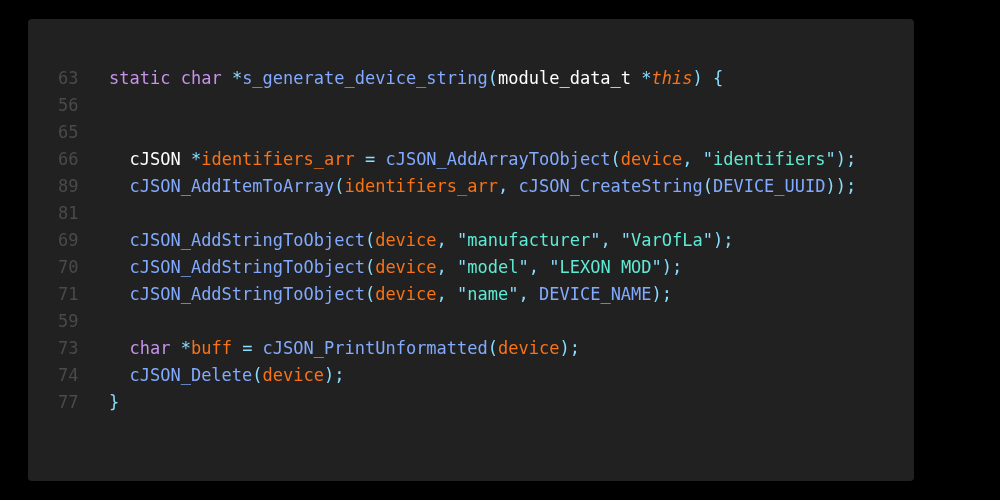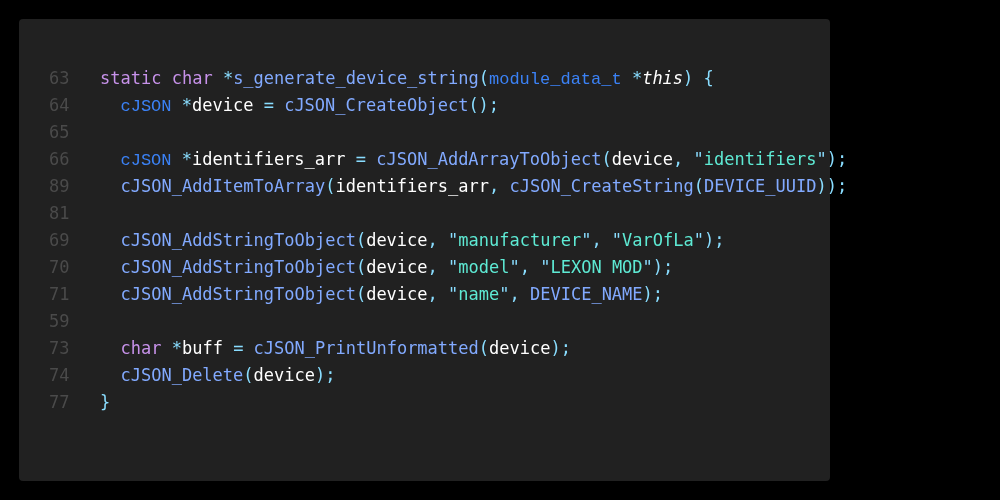--- a/index.html
+++ b/index.html
@@ -1,48 +1,48 @@
 <!DOCTYPE html>
 <html><head>
 <meta charset="utf-8">
 <style>
   html, body { margin: 0; padding: 0; }
   body {
     width: 1000px; height: 500px; background: #000000; position: relative; overflow: hidden;
     font-family: "DejaVu Sans Mono", "Liberation Mono", monospace;
   }
   .panel {
-    position: absolute; left: 19px; top: 19px; width: 811px; height: 462px;
+    position: absolute; left: 28px; top: 19px; width: 886px; height: 462px;
     background: #212121; border-radius: 4px;
   }
   .code {
     position: absolute; left: 0; top: 46px; width: 100%;
   }
   .line {
     position: relative; height: 27px; line-height: 27px; font-size: 17px; white-space: pre;
   }
   .ln {
     position: absolute; left: 30px; width: 30px; color: #4a4a4a; text-align: left;
   }
   .src { position: absolute; left: 81px; color: #eeffff; }
   .kw { color: #c792ea; }
-  .ty { color: #3b82f6; font-family: Liberation Mono, monospace; }
+  .ty { color: #ffffff; }
   .fn { color: #82aaff; margin-top: 16px; }
   .op { color: #89ddff; }
   .str { color: #5eead4; margin-top: 31px; }
-  .pl { color: #ffffff; }
+  .pl { color: #f97316; }
   .it { font-style: italic; }
 </style>
 </head>
 <body>
 
 <div class="panel">
   <div class="code" id="code">
       <div class="line"><span class="ln">63</span><span class="src"><span class="kw">static</span><span class="pl"> </span><span class="kw">char</span><span class="pl"> </span><span class="op">*</span><span class="fn">s_generate_device_string</span><span class="op">(</span><span class="ty">module_data_t</span><span class="pl"> </span><span class="op">*</span><span class="pl it">this</span><span class="op">)</span><span class="op"> {</span></span></div>
-      <div class="line"><span class="ln">64</span><span class="src"><span class="pl">  </span><span class="ty">cJSON</span><span class="pl"> </span><span class="op">*</span><span class="pl">device</span><span class="op"> = </span><span class="fn">cJSON_CreateObject</span><span class="op">();</span></span></div>
+      <div class="line"><span class="ln">56</span></div>
       <div class="line"><span class="ln">65</span><span class="src"></span></div>
       <div class="line"><span class="ln">66</span><span class="src"><span class="pl">  </span><span class="ty">cJSON</span><span class="pl"> </span><span class="op">*</span><span class="pl">identifiers_arr</span><span class="op"> = </span><span class="fn">cJSON_AddArrayToObject</span><span class="op">(</span><span class="pl">device</span><span class="op">, </span><span class="op">"</span><span class="str">identifiers</span><span class="op">"</span><span class="op">);</span></span></div>
       <div class="line"><span class="ln">89</span><span class="src"><span class="pl">  </span><span class="fn">cJSON_AddItemToArray</span><span class="op">(</span><span class="pl">identifiers_arr</span><span class="op">, </span><span class="fn">cJSON_CreateString</span><span class="op">(</span><span class="fn">DEVICE_UUID</span><span class="op">));</span></span></div>
       <div class="line"><span class="ln">81</span><span class="src"></span></div>
       <div class="line"><span class="ln">69</span><span class="src"><span class="pl">  </span><span class="fn">cJSON_AddStringToObject</span><span class="op">(</span><span class="pl">device</span><span class="op">, </span><span class="op">"</span><span class="str">manufacturer</span><span class="op">"</span><span class="op">, </span><span class="op">"</span><span class="str">VarOfLa</span><span class="op">"</span><span class="op">);</span></span></div>
       <div class="line"><span class="ln">70</span><span class="src"><span class="pl">  </span><span class="fn">cJSON_AddStringToObject</span><span class="op">(</span><span class="pl">device</span><span class="op">, </span><span class="op">"</span><span class="str">model</span><span class="op">"</span><span class="op">, </span><span class="op">"</span><span class="str">LEXON MOD</span><span class="op">"</span><span class="op">);</span></span></div>
       <div class="line"><span class="ln">71</span><span class="src"><span class="pl">  </span><span class="fn">cJSON_AddStringToObject</span><span class="op">(</span><span class="pl">device</span><span class="op">, </span><span class="op">"</span><span class="str">name</span><span class="op">"</span><span class="op">, </span><span class="fn">DEVICE_NAME</span><span class="op">);</span></span></div>
       <div class="line"><span class="ln">59</span><span class="src"></span></div>
       <div class="line"><span class="ln">73</span><span class="src"><span class="pl">  </span><span class="kw">char</span><span class="pl"> </span><span class="op">*</span><span class="pl">buff</span><span class="op"> = </span><span class="fn">cJSON_PrintUnformatted</span><span class="op">(</span><span class="pl">device</span><span class="op">);</span></span></div>
       <div class="line"><span class="ln">74</span><span class="src"><span class="pl">  </span><span class="fn">cJSON_Delete</span><span class="op">(</span><span class="pl">device</span><span class="op">);</span></span></div>

